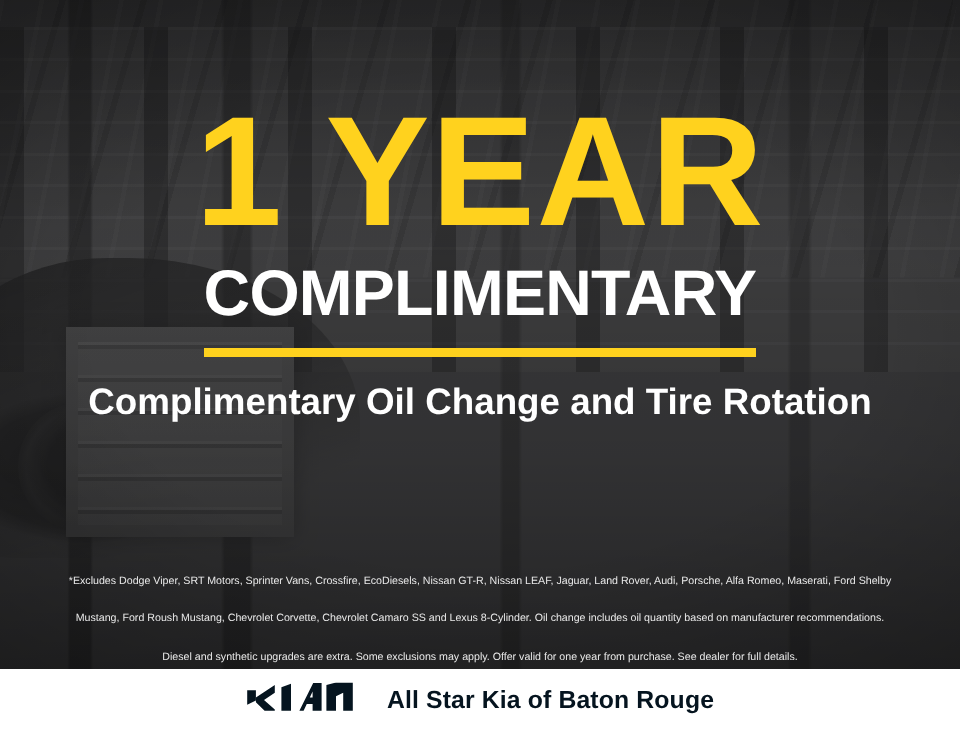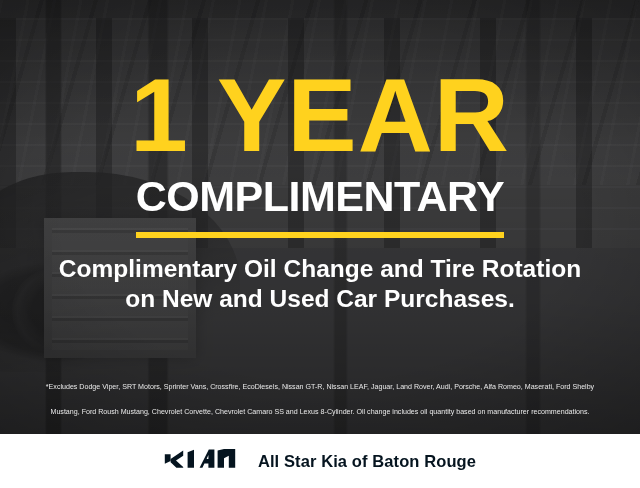--- a/index.html
+++ b/index.html
@@ -149,39 +149,39 @@
     height: 6px;
     background: #FFD21E;
   }
 
   .subheading {
     margin-top: 16px;
     color: #ffffff;
     font-size: 24.5px;
     line-height: 1.22;
     font-weight: bold;
-    text-align: center;
+    text-align: right;
     max-width: 600px;
   }
 
   .disclaimer {
     position: absolute;
     left: 14px; right: 14px; bottom: 30px;
     color: #e9e9e9;
     font-size: 7.1px;
     line-height: 1.45;
     text-align: center;
   }
   .disclaimer p { margin: 15px; }
 
   
   .footer {
     position: absolute;
     left: 0; right: 0; bottom: 0;
-    height: 54px;
+    height: 42px;
     background: #ffffff;
     display: flex;
     align-items: center;
     justify-content: center;
     gap: 22px;
   }
   .kia-logo { display: block; }
   .dealer-name {
     color: #05141F;
     font-size: 16.5px;
@@ -207,21 +207,20 @@
   </div>
 
   <div class="content">
     <div class="headline-year">1 YEAR</div>
     <div class="headline-sub">COMPLIMENTARY</div>
 
     <div class="divider"></div>
 
     <div class="subheading">
       <div>Complimentary Oil Change and Tire Rotation</div>
-      <div>on New and Used Car Purchases.</div>
     </div>
   </div>
 
   <div class="disclaimer">
     <p>*Excludes Dodge Viper, SRT Motors, Sprinter Vans, Crossfire, EcoDiesels, Nissan GT-R, Nissan LEAF, Jaguar, Land Rover, Audi, Porsche, Alfa Romeo, Maserati, Ford Shelby</p>
     <p>Mustang, Ford Roush Mustang, Chevrolet Corvette, Chevrolet Camaro SS and Lexus 8-Cylinder. Oil change includes oil quantity based on manufacturer recommendations.</p>
     <p>Diesel and synthetic upgrades are extra. Some exclusions may apply. Offer valid for one year from purchase. See dealer for full details.</p>
   </div>
 
   <div class="footer">

